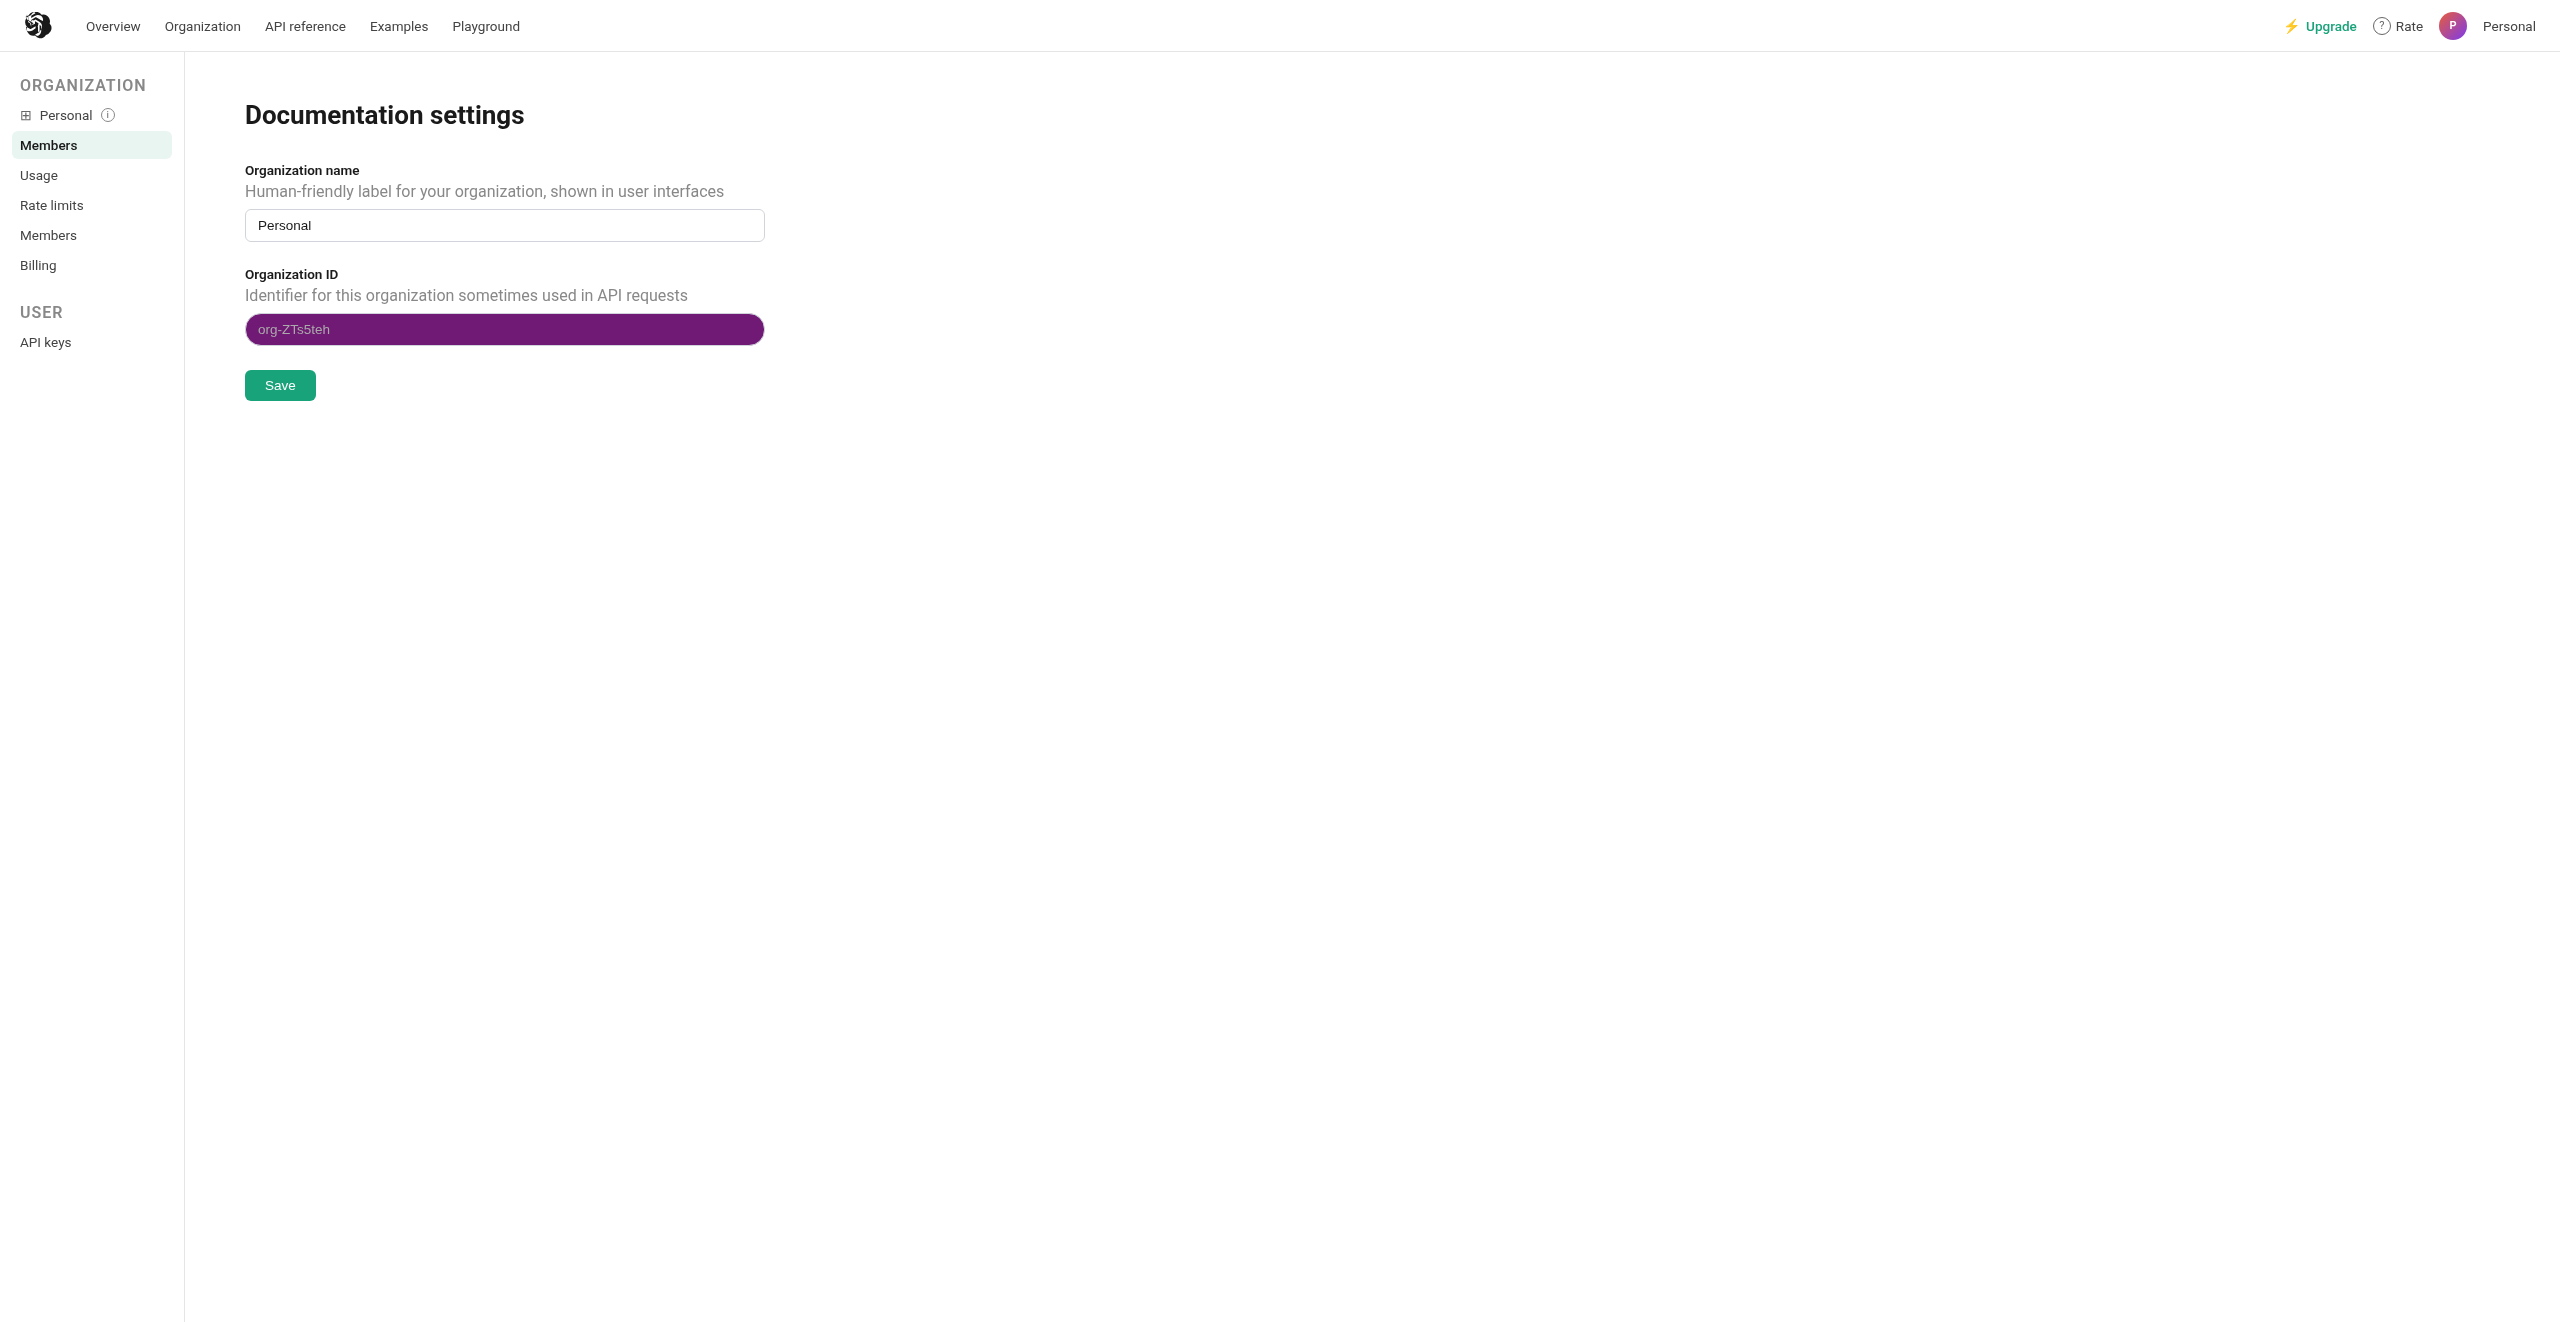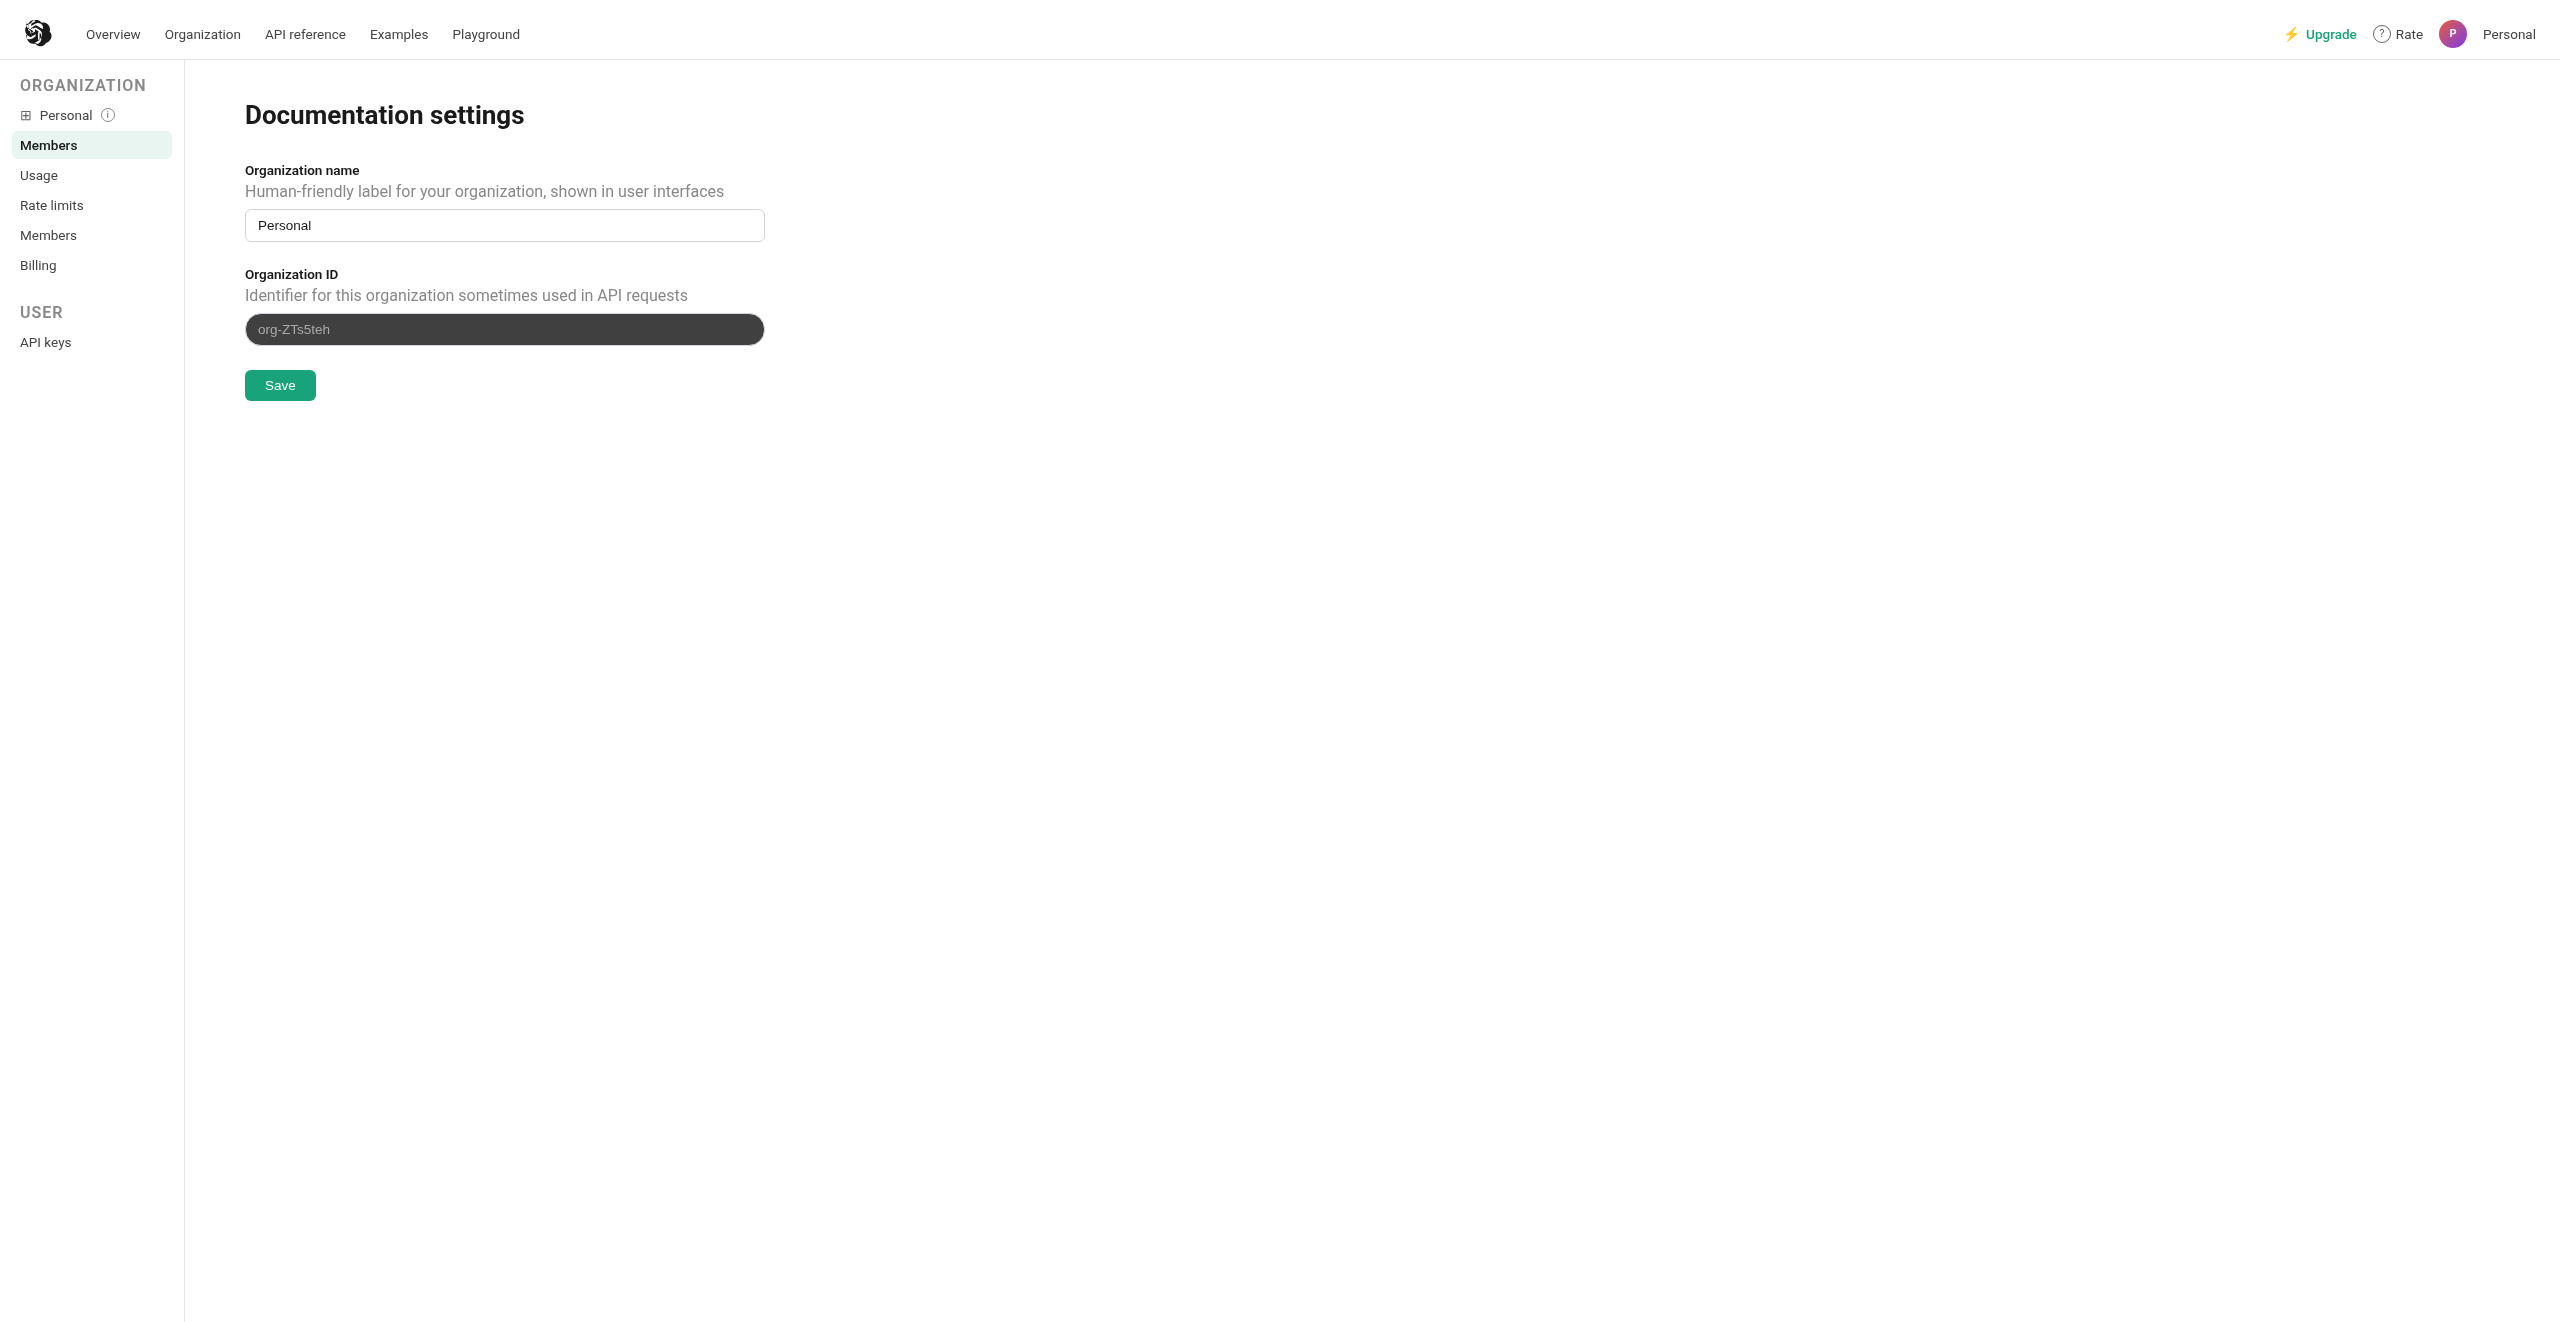--- a/index.html
+++ b/index.html
@@ -19,21 +19,21 @@
 
     
     .top-nav {
       display: flex;
       align-items: center;
       padding: 0 24px;
       height: 52px;
       border-bottom: 1px solid #e5e5e5;
       background: #fff;
       position: fixed;
-      top: 8px;
+      top: 0;
       left: 0;
       right: 0;
       z-index: 100;
     }
 
     .nav-logo {
       width: 28px;
       height: 28px;
       margin-right: 24px;
       flex-shrink: 0;
@@ -218,21 +218,21 @@
       color: #1a1a1a;
       background: #fff;
       outline: none;
     }
 
     .form-input::placeholder {
       color: #aaa;
     }
 
     .form-input.disabled {
-      background: #404040;
+      background: #701a75;
       color: #9ca3af;
       cursor: not-allowed;
       border-radius: 16px;
     }
 
     .save-btn {
       background: #19a37a;
       color: #fff;
       border: none;
       border-radius: 6px;

